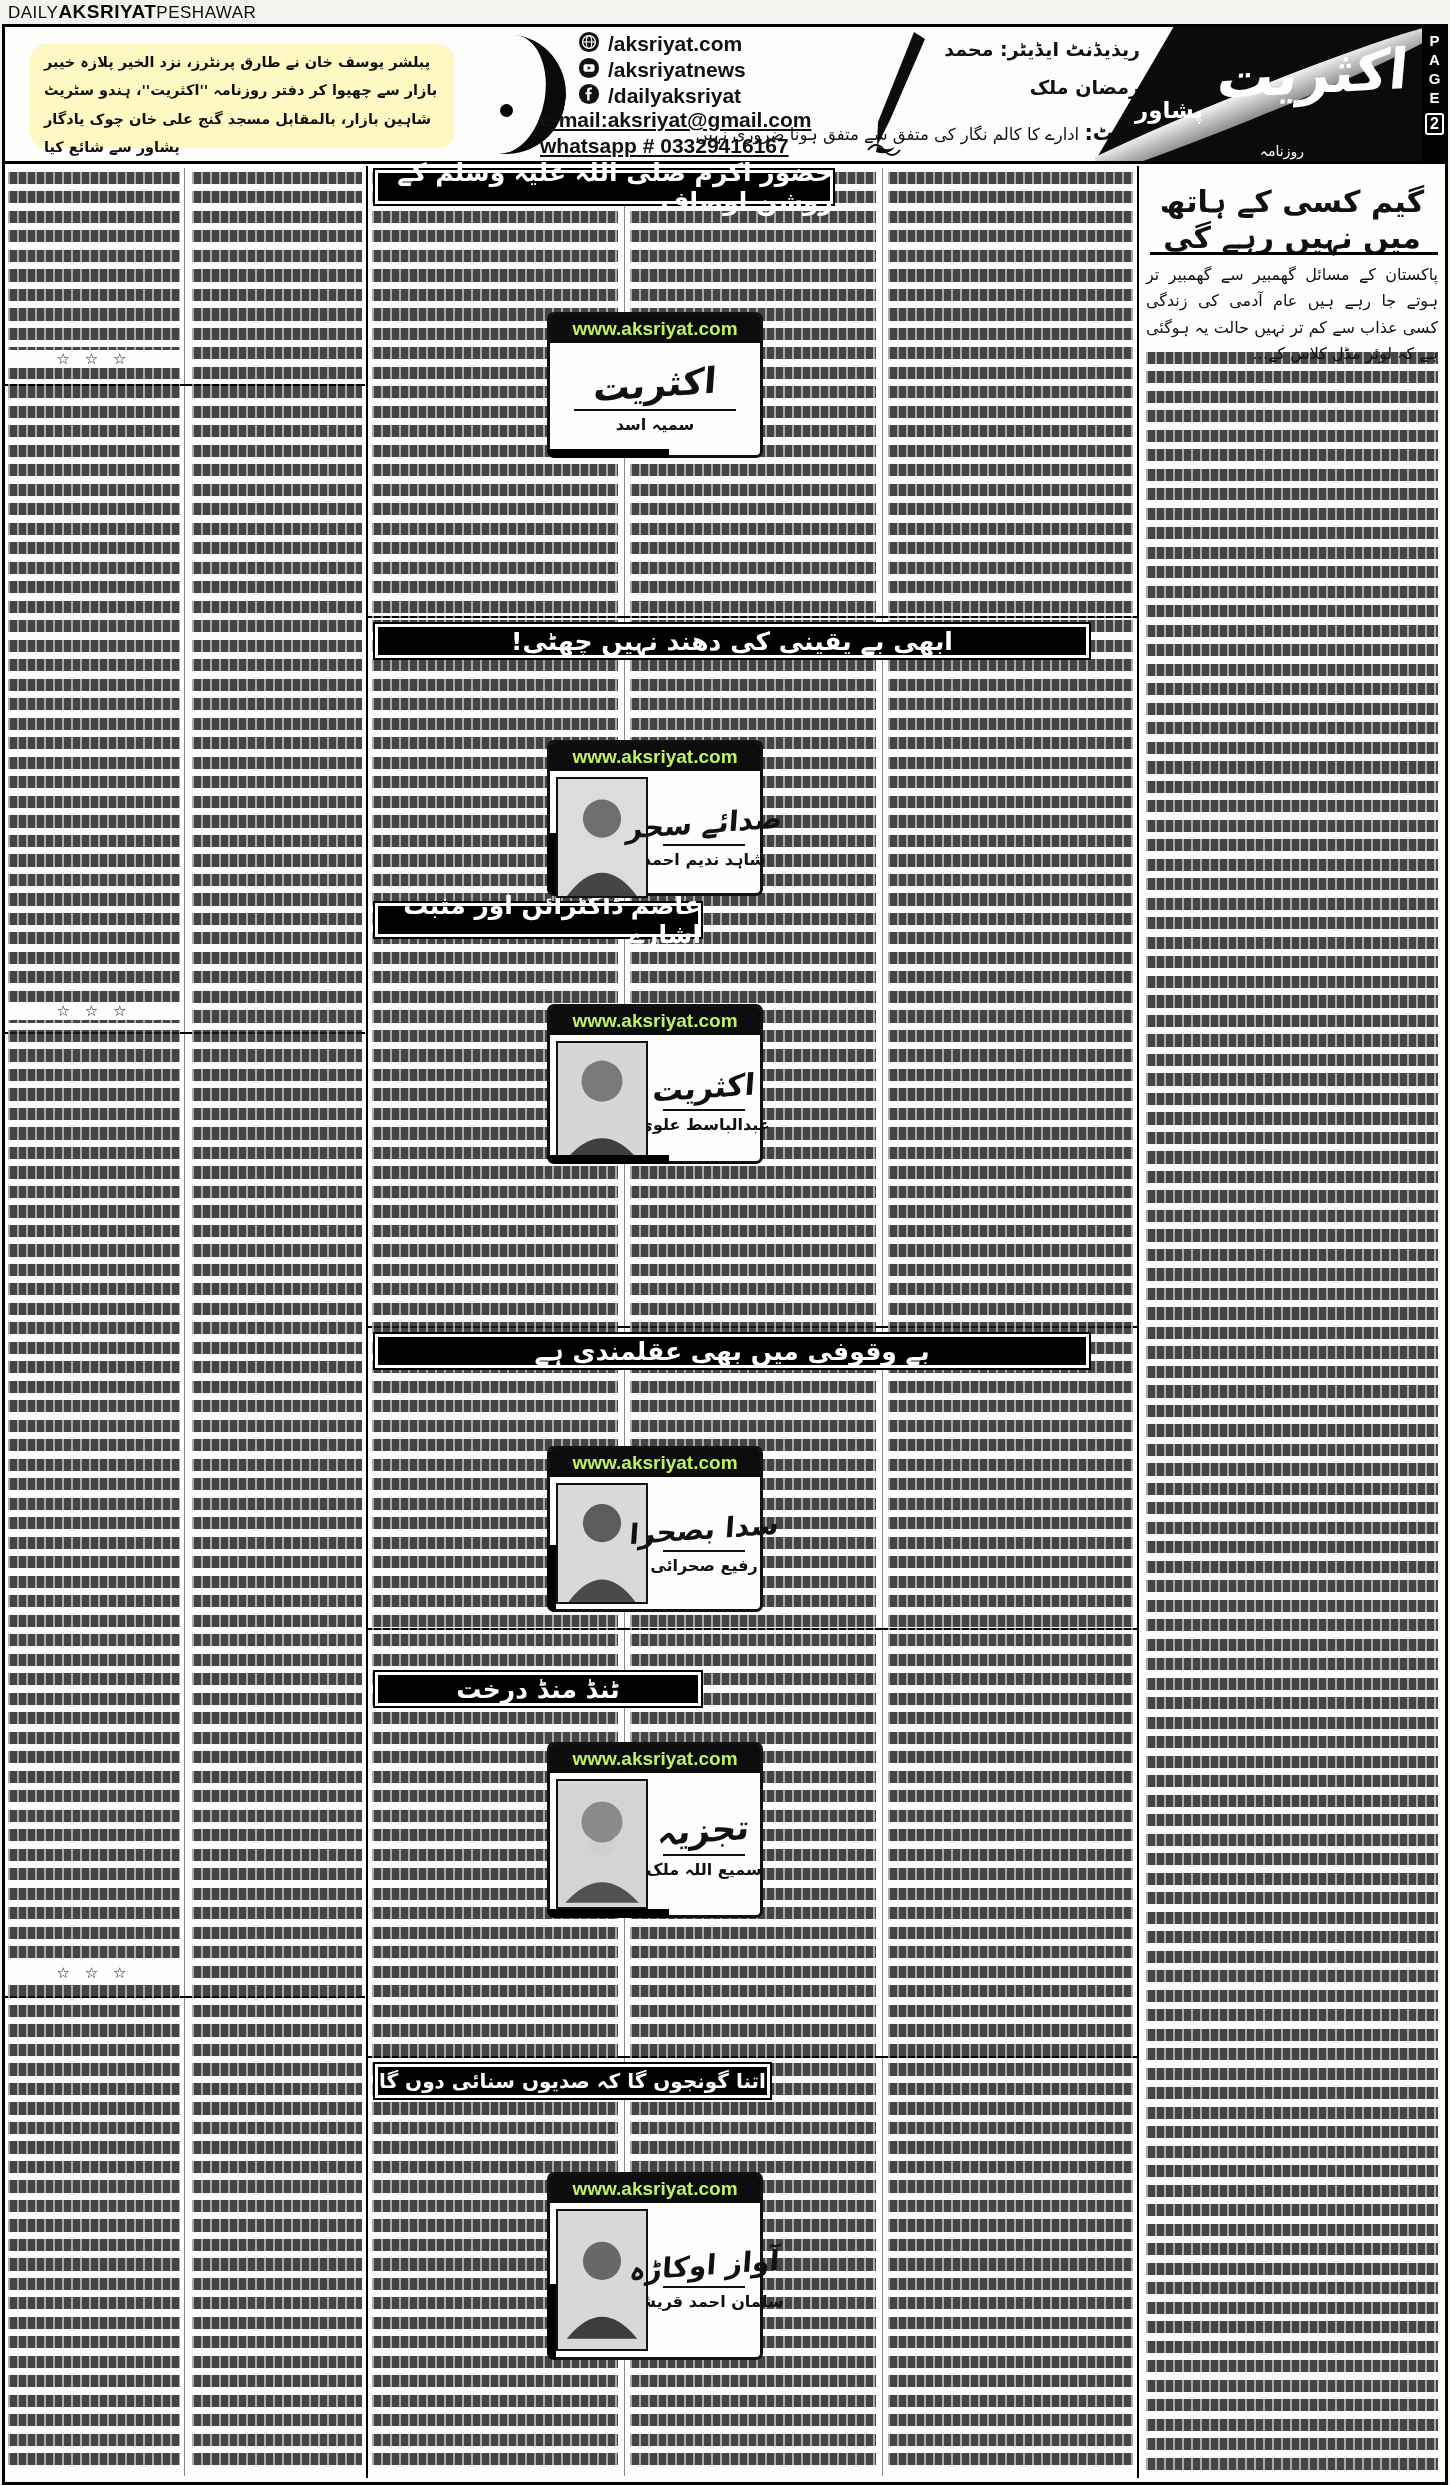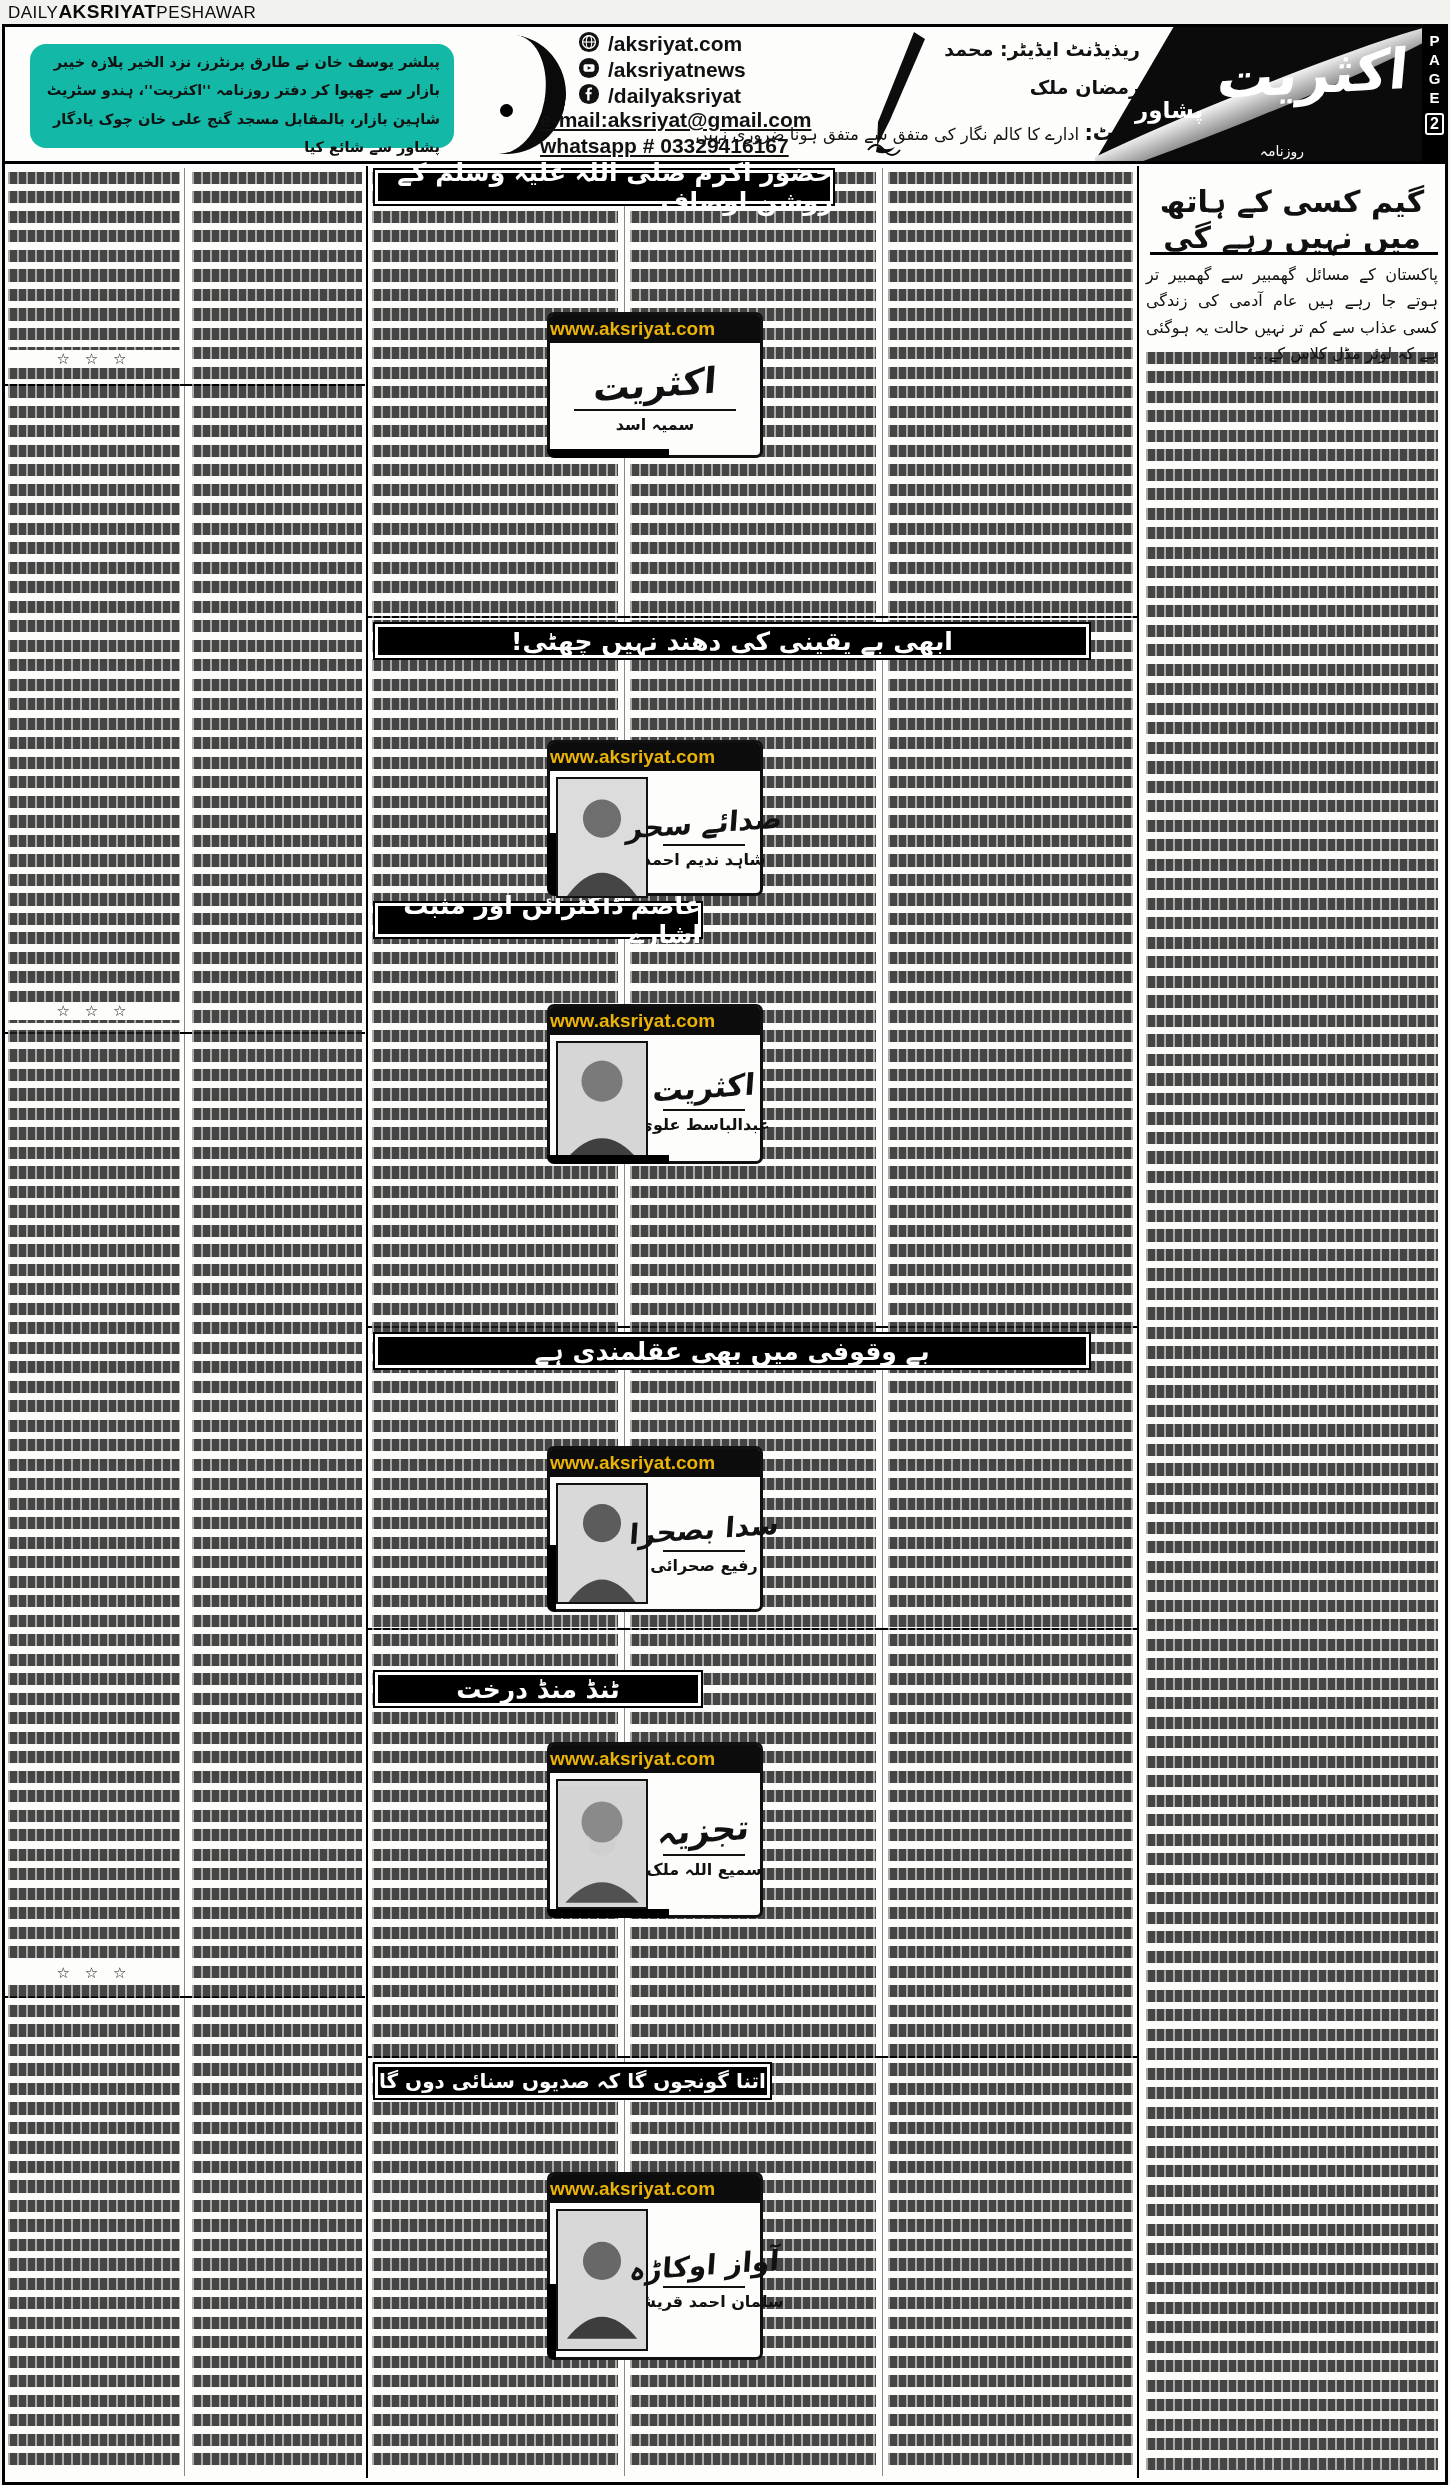--- a/index.html
+++ b/index.html
@@ -9,21 +9,21 @@
   .urdu{direction:rtl;font-family:"DejaVu Sans",sans-serif;}
 
   
   .toplabel{left:8px;top:1px;font:17px "Liberation Sans",sans-serif;color:#0a0a0a;letter-spacing:.5px;}
   .toplabel b{font-weight:900;font-size:19px;}
 
   
   .frame{left:2px;top:24px;width:1440px;height:2455px;border:3px solid #000;background:#fdfdfb;}
 
   
-  .pubbox{left:30px;top:44px;width:424px;height:104px;background:#14b8a6;border-radius:16px;padding:4px 14px;box-sizing:border-box;direction:rtl;text-align:right;font-weight:bold;font-size:14.5px;line-height:1.95;}
+  .pubbox{left:30px;top:44px;width:424px;height:104px;background:#fef9c3;border-radius:16px;padding:4px 14px;box-sizing:border-box;direction:rtl;text-align:left;font-weight:bold;font-size:14.5px;line-height:1.95;}
   .crescent{left:447px;top:34px;width:98px;height:120px;border-radius:50%;border-right:21px solid #0a0a0a;transform:rotate(10deg);}
   .cdot{left:500px;top:104px;width:13px;height:13px;border-radius:50%;background:#000;}
   .social{left:578px;top:31px;width:280px;}
   .srow{display:flex;align-items:center;gap:8px;height:26px;}
   .srow .handle{font:bold 21px "Liberation Sans",sans-serif;}
   .mline{left:540px;width:345px;font:bold 21px "Liberation Sans",sans-serif;text-decoration:underline;}
   .editors{left:922px;top:30px;width:218px;direction:rtl;text-align:right;font-weight:bold;font-size:19px;line-height:2.0;}
   .note{left:655px;top:121px;width:480px;direction:rtl;text-align:right;font-size:16.5px;}
   .note b{font-size:21px;}
 
@@ -52,21 +52,21 @@
         display:flex;align-items:center;justify-content:center;direction:rtl;
         font-weight:bold;font-size:25px;z-index:4;box-sizing:border-box;height:38px;}
   .hbar.sm{font-size:20px;}
 
   
   .lead-h{left:1146px;top:184px;width:292px;text-align:center;direction:rtl;font-weight:900;font-size:30px;line-height:1.2;z-index:3;}
   .lead-open{left:1146px;top:262px;width:292px;direction:rtl;text-align:justify;font-size:16px;line-height:1.65;z-index:3;}
 
   
   .abox{width:216px;background:#fdfdfb;border:3px solid #111;border-radius:7px;z-index:5;display:flex;flex-direction:column;box-sizing:border-box;}
-  .abox .www{background:#0c0c0c;color:#eab308;font:bold 19px "Liberation Sans",sans-serif;padding:3px 0;border-radius:3px 3px 0 0;}
+  .abox .www{background:#0c0c0c;color:#bef264;font:bold 19px "Liberation Sans",sans-serif;text-align:center;padding:3px 0;border-radius:3px 3px 0 0;}
   .abox .body{flex:1;display:flex;direction:rtl;gap:6px;padding:6px;align-items:stretch;}
   .abox .colcol{flex:1;display:flex;flex-direction:column;align-items:center;justify-content:center;gap:4px;min-width:0;}
   .calli{font-weight:900;font-size:28px;transform:skewX(-8deg) rotate(-4deg);direction:rtl;white-space:nowrap;}
   .nline{width:82%;height:2px;background:#111;}
   .aname{font-weight:bold;font-size:16px;direction:rtl;white-space:nowrap;}
   .photo{width:88px;border:2px solid #111;background:#d8d8d8;flex:0 0 auto;overflow:hidden;display:flex;}
   .photo svg{width:100%;height:100%;}
   .corner{position:absolute;left:-3px;bottom:-3px;width:58%;height:9px;background:#000;border-bottom-left-radius:10px;}
   .ledge{position:absolute;left:-3px;bottom:-3px;width:9px;height:42%;background:#000;border-bottom-left-radius:10px;}
 

